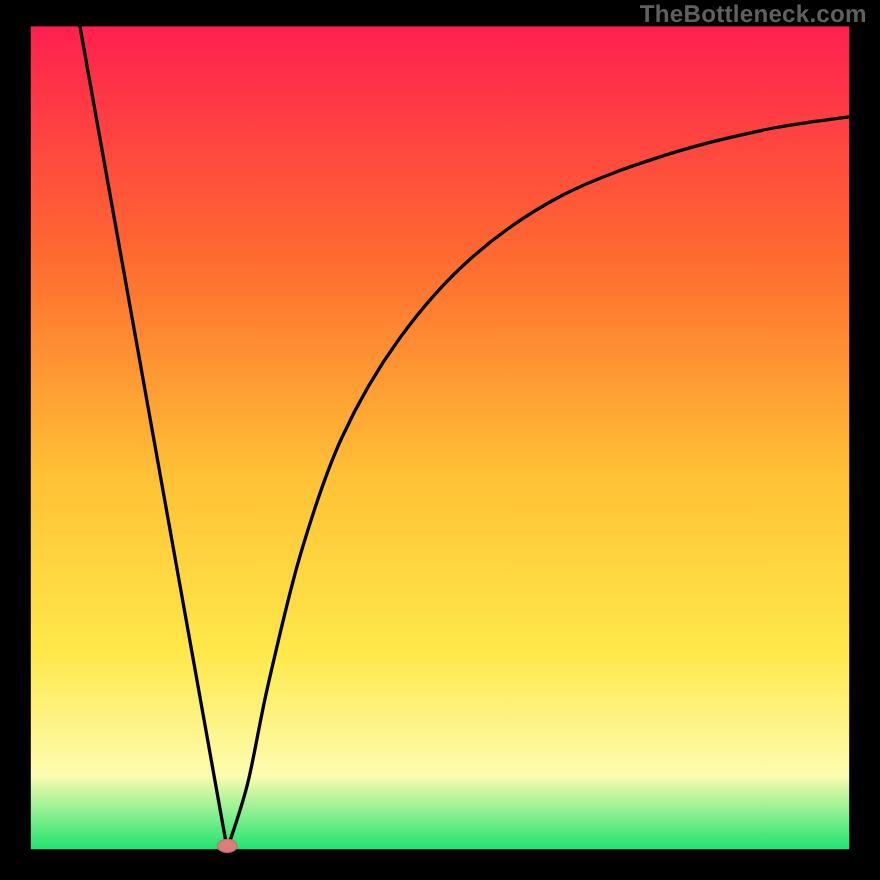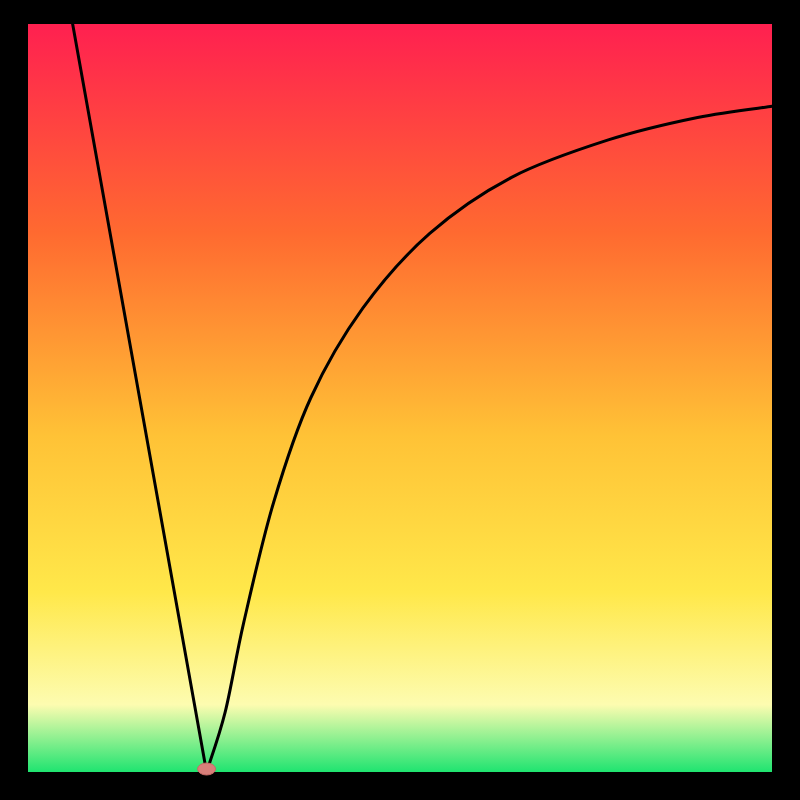--- a/index.html
+++ b/index.html
@@ -28,20 +28,21 @@
   svg.chart {
     display: block;
     width: 800px;
     height: 800px;
   }
 </style>
 </head>
 <body>
 
 <div class="container">
+  <div class="watermark">TheBottleneck.com</div>
 
   <svg class="chart" viewBox="0 0 800 800">
     <defs>
       <linearGradient id="bg-grad" x1="0" y1="0" x2="0" y2="1">
         <stop id="g0" offset="0%" stop-color="#ff2050"></stop>
         <stop id="g1" offset="28%" stop-color="#ff6a30"></stop>
         <stop id="g2" offset="55%" stop-color="#ffc236"></stop>
         <stop id="g3" offset="76%" stop-color="#ffe84a"></stop>
         <stop id="g4" offset="91%" stop-color="#fdfcb0"></stop>
         <stop id="g5" offset="100%" stop-color="#1fe470"></stop>

